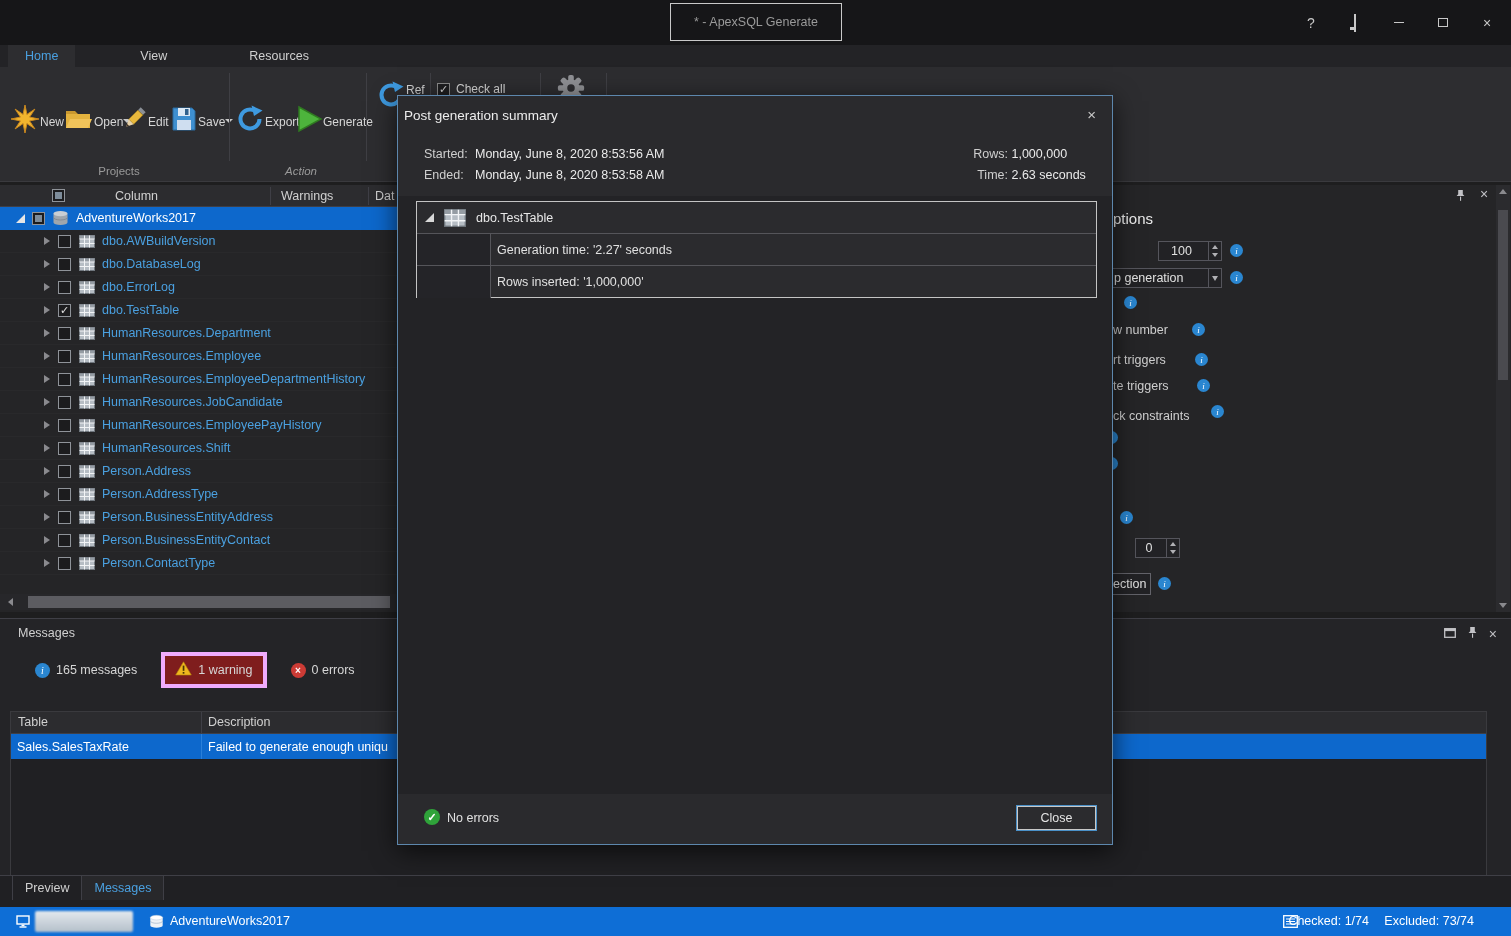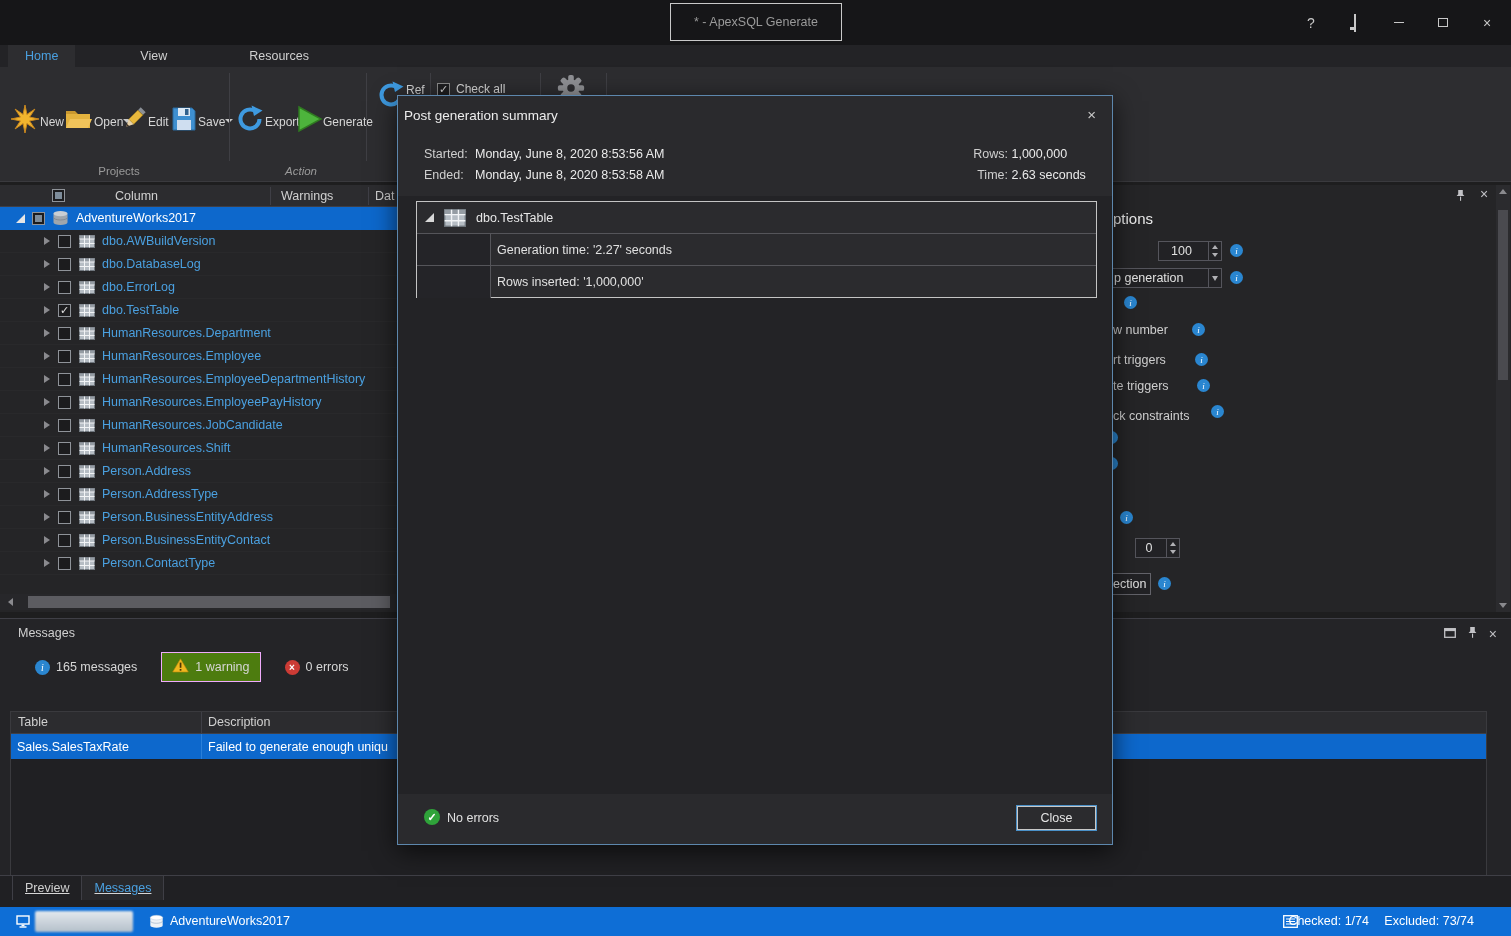--- a/index.html
+++ b/index.html
@@ -70,30 +70,30 @@
   .arr-up { width:0; height:0; border-bottom:5px solid #8a8a8e; border-left:4px solid transparent; border-right:4px solid transparent; margin:4px auto 0; }
   .arr-down { width:0; height:0; border-top:5px solid #8a8a8e; border-left:4px solid transparent; border-right:4px solid transparent; position:absolute; bottom:4px; left:3px; }
   .opt-text { color:#cfcfcf; font-size:12.5px; white-space:nowrap; }
 
   
   .messages-panel { position:absolute; left:0; top:618px; width:1511px; height:257px; background:#242427; border-top:1px solid #3f3f46; }
   .mp-title { position:absolute; left:18px; top:7px; color:#d0d0d0; }
   .mp-icons { position:absolute; right:14px; top:7px; display:flex; align-items:center; gap:11px; color:#c2c2c6; }
   .filterbar { position:absolute; left:25px; top:33px; display:flex; align-items:center; }
   .filter-btn { display:flex; align-items:center; gap:6px; padding:5px 10px; color:#d6d6d6; font-size:12.5px; }
-  .filter-btn.selected { border:1px solid #f0abfc; background:#4d7c0f; }
+  .filter-btn.selected { border:4px solid #f0abfc; background:#7f1d1d; }
   .err-ic { width:15px; height:15px; border-radius:50%; background:#cc3b35; color:#fff; font-size:10px; font-weight:bold; display:flex; align-items:center; justify-content:center; }
   .ok-ic  { width:16px; height:16px; border-radius:50%; background:#2fa33a; color:#fff; font-size:11px; font-weight:bold; display:flex; align-items:center; justify-content:center; }
   .msg-table { position:absolute; left:10px; top:68px; width:1477px; height:190px; background:#202023; border:1px solid #3a3a3e;margin-top:24px; }
   .mt-header { position:relative; height:22px; background:#2c2c2f; border-bottom:1px solid #3f3f46; }
   .mt-row { position:relative; height:25px; background:#0d68cc; color:#fff; display:flex; align-items:center; }
   .mt-sep { position:absolute; top:0; bottom:0; left:190px; width:1px; background:#3f3f46; }
 
   
-  .bottom-tabs { position:absolute; left:0; top:875px; width:1511px; height:32px; background:#202023; border-top:1px solid #3f3f46; display:flex; padding-left:12px;text-decoration:underline; }
+  .bottom-tabs { position:absolute; left:0; top:875px; width:1511px; height:32px; background:#202023; border-top:1px solid #3f3f46; display:flex; padding-left:12px; }
   .btab { padding:4px 12px; height:24px; display:flex; align-items:center; color:#cfcfcf; border-right:1px solid #3f3f46; }
   .btab:first-child { border-left:1px solid #3f3f46; }
   .btab.active { color:#4aa0e0; background:#28282b; }
 
   
   .statusbar { position:absolute; left:0; top:907px; width:1511px; height:29px; background:#0e6ed6; color:#fff; }
   .redacted { position:absolute; left:35px; top:4px; width:98px; height:21px; background:linear-gradient(#e3e9ee,#b5c0ca); border-radius:2px; filter:blur(1px); }
 
   
   .dialog { position:absolute; left:397px; top:95px; width:716px; height:750px; background:#2a2a2d;
@@ -356,33 +356,33 @@
           <div class="trow">
       <span class="tri-col" style="margin-left:44px"></span>
       <span class="cb" style="margin-left:8px"></span>
       <span style="margin-left:8px; display:flex">
         <svg width="16" height="13" viewBox="0 0 16 13">
                 <rect x="0.5" y="0.5" width="15" height="12" fill="#b6bdc4" stroke="#70777e"></rect>
                 <rect x="0.5" y="0.5" width="15" height="3.5" fill="#959ca3"></rect>
                 <path d="M0.5 4 H15.5 M0.5 8.5 H15.5 M5.5 0.5 V12.5 M10.5 0.5 V12.5" stroke="#f2f4f6" stroke-width="1" fill="none"></path>
               </svg>
       </span>
+      <span class="t-label">HumanResources.JobCandidate</span>
+    </div>
+          <div class="trow">
+      <span class="tri-col" style="margin-left:44px"></span>
+      <span class="cb" style="margin-left:8px"></span>
+      <span style="margin-left:8px; display:flex">
+        <svg width="16" height="13" viewBox="0 0 16 13">
+                <rect x="0.5" y="0.5" width="15" height="12" fill="#b6bdc4" stroke="#70777e"></rect>
+                <rect x="0.5" y="0.5" width="15" height="3.5" fill="#959ca3"></rect>
+                <path d="M0.5 4 H15.5 M0.5 8.5 H15.5 M5.5 0.5 V12.5 M10.5 0.5 V12.5" stroke="#f2f4f6" stroke-width="1" fill="none"></path>
+              </svg>
+      </span>
       <span class="t-label">HumanResources.EmployeePayHistory</span>
-    </div>
-          <div class="trow">
-      <span class="tri-col" style="margin-left:44px"></span>
-      <span class="cb" style="margin-left:8px"></span>
-      <span style="margin-left:8px; display:flex">
-        <svg width="16" height="13" viewBox="0 0 16 13">
-                <rect x="0.5" y="0.5" width="15" height="12" fill="#b6bdc4" stroke="#70777e"></rect>
-                <rect x="0.5" y="0.5" width="15" height="3.5" fill="#959ca3"></rect>
-                <path d="M0.5 4 H15.5 M0.5 8.5 H15.5 M5.5 0.5 V12.5 M10.5 0.5 V12.5" stroke="#f2f4f6" stroke-width="1" fill="none"></path>
-              </svg>
-      </span>
-      <span class="t-label">HumanResources.JobCandidate</span>
     </div>
           <div class="trow">
       <span class="tri-col" style="margin-left:44px"></span>
       <span class="cb" style="margin-left:8px"></span>
       <span style="margin-left:8px; display:flex">
         <svg width="16" height="13" viewBox="0 0 16 13">
                 <rect x="0.5" y="0.5" width="15" height="12" fill="#b6bdc4" stroke="#70777e"></rect>
                 <rect x="0.5" y="0.5" width="15" height="3.5" fill="#959ca3"></rect>
                 <path d="M0.5 4 H15.5 M0.5 8.5 H15.5 M5.5 0.5 V12.5 M10.5 0.5 V12.5" stroke="#f2f4f6" stroke-width="1" fill="none"></path>
               </svg>

